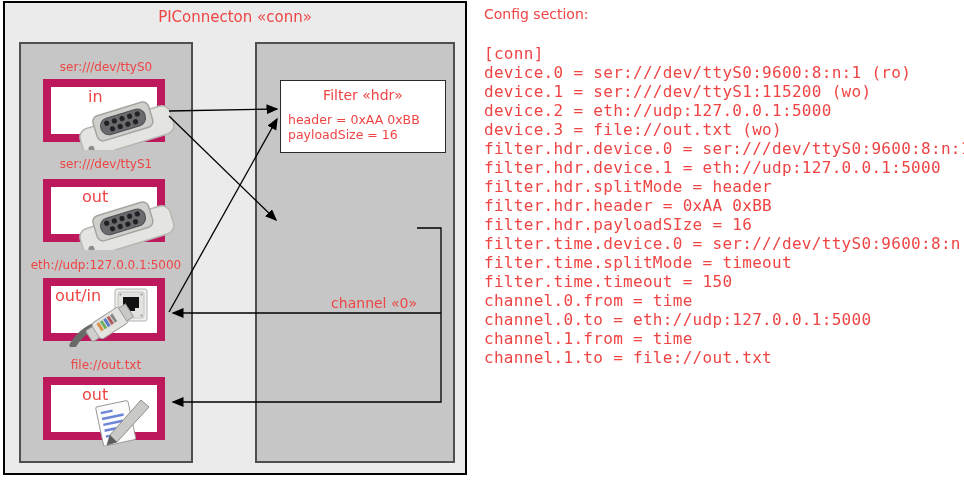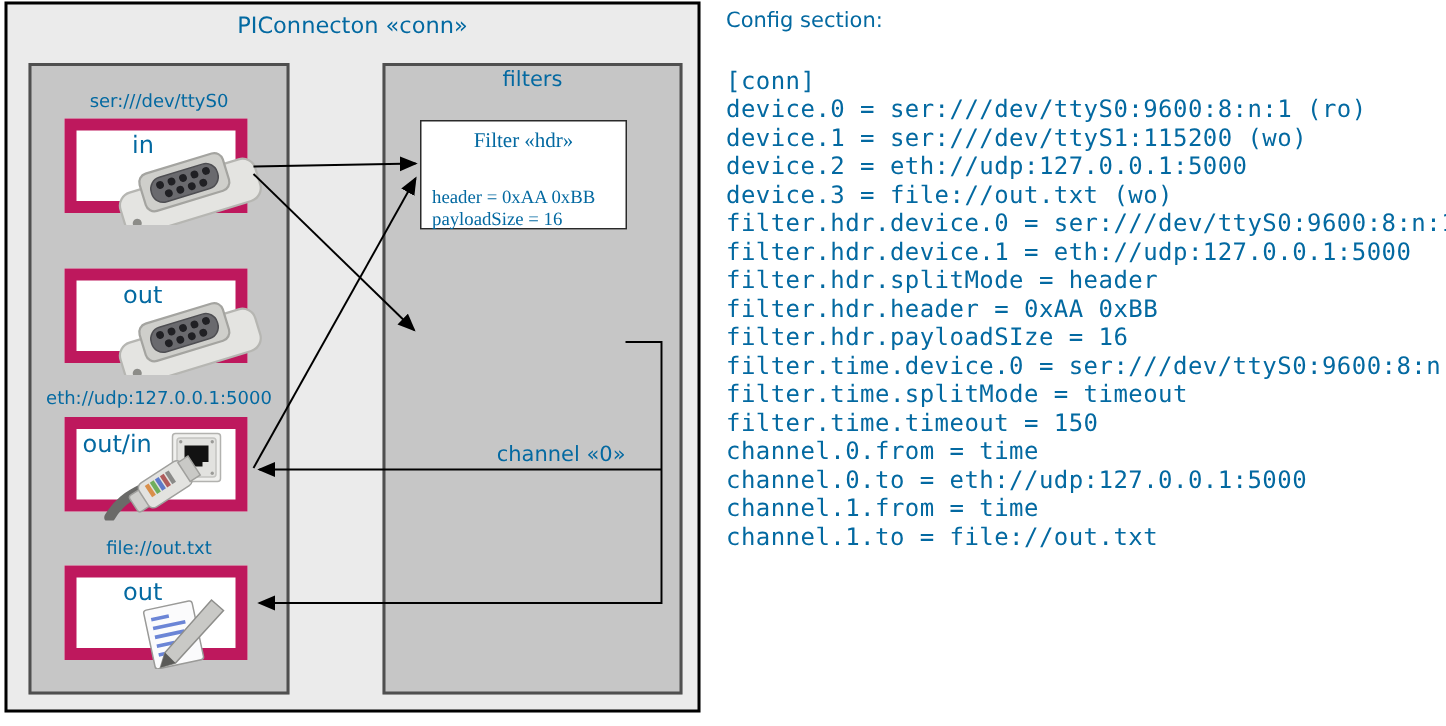--- a/index.html
+++ b/index.html
@@ -1,57 +1,56 @@
 <!DOCTYPE html>
 <html><head>
 <meta charset="utf-8">
 <style>
   html,body{margin:0;padding:0;background:#fff;}
   .stage{
     position:relative;width:964px;height:484px;background:#ffffff;
-    font-family:"DejaVu Sans",sans-serif;color:#0369a1;overflow:hidden;
+    font-family:"DejaVu Sans",sans-serif;color:#ef4444;overflow:hidden;
   }
   .abs{position:absolute;box-sizing:border-box;}
   
   .outer-frame{left:3px;top:1px;width:464px;height:474px;background:#ebebeb;border:2.5px solid #000;}
   .diagram-title{left:3px;top:8px;width:464px;text-align:center;font-size:15px;}
   
   .container{background:#c6c6c6;border:2px solid #4f4f4f;}
   .devices-container{left:19px;top:42px;width:174px;height:421px;}
   .filters-container{left:255px;top:42px;width:200px;height:421px;}
   .filters-label{left:255px;top:45px;width:200px;text-align:center;font-size:14px;}
   
   .device-label{left:19px;width:174px;text-align:center;font-size:12px;}
   .device-box{left:43px;width:122px;height:63px;background:#ffffff;border:8px solid #be185d;}
   .port-label{position:absolute;top:1px;font-size:16px;line-height:18px;}
   
-  .filter-box{left:280px;width:138px;height:73px;background:#ffffff;border:1.5px solid #2a2a2a;padding-top:6px;font-family:Liberation Serif, serif;}
+  .filter-box{left:280px;width:166px;height:73px;background:#ffffff;border:1.5px solid #2a2a2a;padding-top:6px;}
   .filter-title{text-align:center;font-size:14px;}
-  .filter-attrs{margin-top:21px;padding-left:7px;font-size:12.5px;line-height:15px;white-space:pre;}
+  .filter-attrs{margin-top:9px;padding-left:7px;font-size:12.5px;line-height:15px;white-space:pre;}
   
   .channel-label{left:280px;width:137px;text-align:right;font-size:14px;}
   
   .overlay{left:0;top:0;width:964px;height:484px;pointer-events:none;}
   
   .config-heading{left:484px;top:6px;font-size:14px;}
   .config-pre{left:484px;top:44px;margin:0;font-family:"DejaVu Sans Mono",monospace;
     font-size:16px;line-height:19px;letter-spacing:0.3px;white-space:pre;}
   svg{display:block;}
 </style>
 </head>
 <body>
 
 <div class="stage">
 
   <div class="abs outer-frame"></div>
   <div class="abs diagram-title">PIConnecton «conn»</div>
 
   <div class="abs container devices-container"></div>
   <div class="abs container filters-container"></div>
-  <div class="abs filters-label">filters</div>
 
   <div class="abs device-label" style="top:60px">ser:///dev/ttyS0</div>
   <div class="abs device-box" style="top:79px">
     <span class="port-label" style="left:37px">in</span>
     <svg class="abs" style="left:22px;top:13px" width="104" height="50" viewBox="0 0 104 50">
       <g transform="rotate(-17 52 25)">
         <rect x="5" y="17" width="94" height="29" rx="9" fill="#e4e4e1" stroke="#b6b6b2" stroke-width="1.5"></rect>
         <rect x="22" y="8" width="58" height="26" rx="6" fill="#cfcfcb" stroke="#a4a4a0" stroke-width="1.5"></rect>
         <rect x="28" y="13" width="46" height="17" rx="8" fill="#6a6a6e" stroke="#4e4e52"></rect>
         <circle cx="35" cy="18" r="2.6" fill="#202024"></circle>
@@ -61,20 +60,21 @@
         <circle cx="67" cy="18" r="2.6" fill="#202024"></circle>
         <circle cx="39" cy="25" r="2.6" fill="#202024"></circle>
           <circle cx="47" cy="25" r="2.6" fill="#202024"></circle>
         <circle cx="55" cy="25" r="2.6" fill="#202024"></circle>
           <circle cx="63" cy="25" r="2.6" fill="#202024"></circle>
         <circle cx="13" cy="38" r="3" fill="#8c8c88"></circle>
       </g>
     </svg>
   </div>
 
+  <div class="abs device-label" style="top:157px">ser:///dev/ttyS1</div>
   <div class="abs device-box" style="top:179px">
     <span class="port-label" style="left:31px">out</span>
     <svg class="abs" style="left:22px;top:13px" width="104" height="50" viewBox="0 0 104 50">
       <g transform="rotate(-17 52 25)">
         <rect x="5" y="17" width="94" height="29" rx="9" fill="#e4e4e1" stroke="#b6b6b2" stroke-width="1.5"></rect>
         <rect x="22" y="8" width="58" height="26" rx="6" fill="#cfcfcb" stroke="#a4a4a0" stroke-width="1.5"></rect>
         <rect x="28" y="13" width="46" height="17" rx="8" fill="#6a6a6e" stroke="#4e4e52"></rect>
         <circle cx="35" cy="18" r="2.6" fill="#202024"></circle>
           <circle cx="43" cy="18" r="2.6" fill="#202024"></circle>
         <circle cx="51" cy="18" r="2.6" fill="#202024"></circle>

